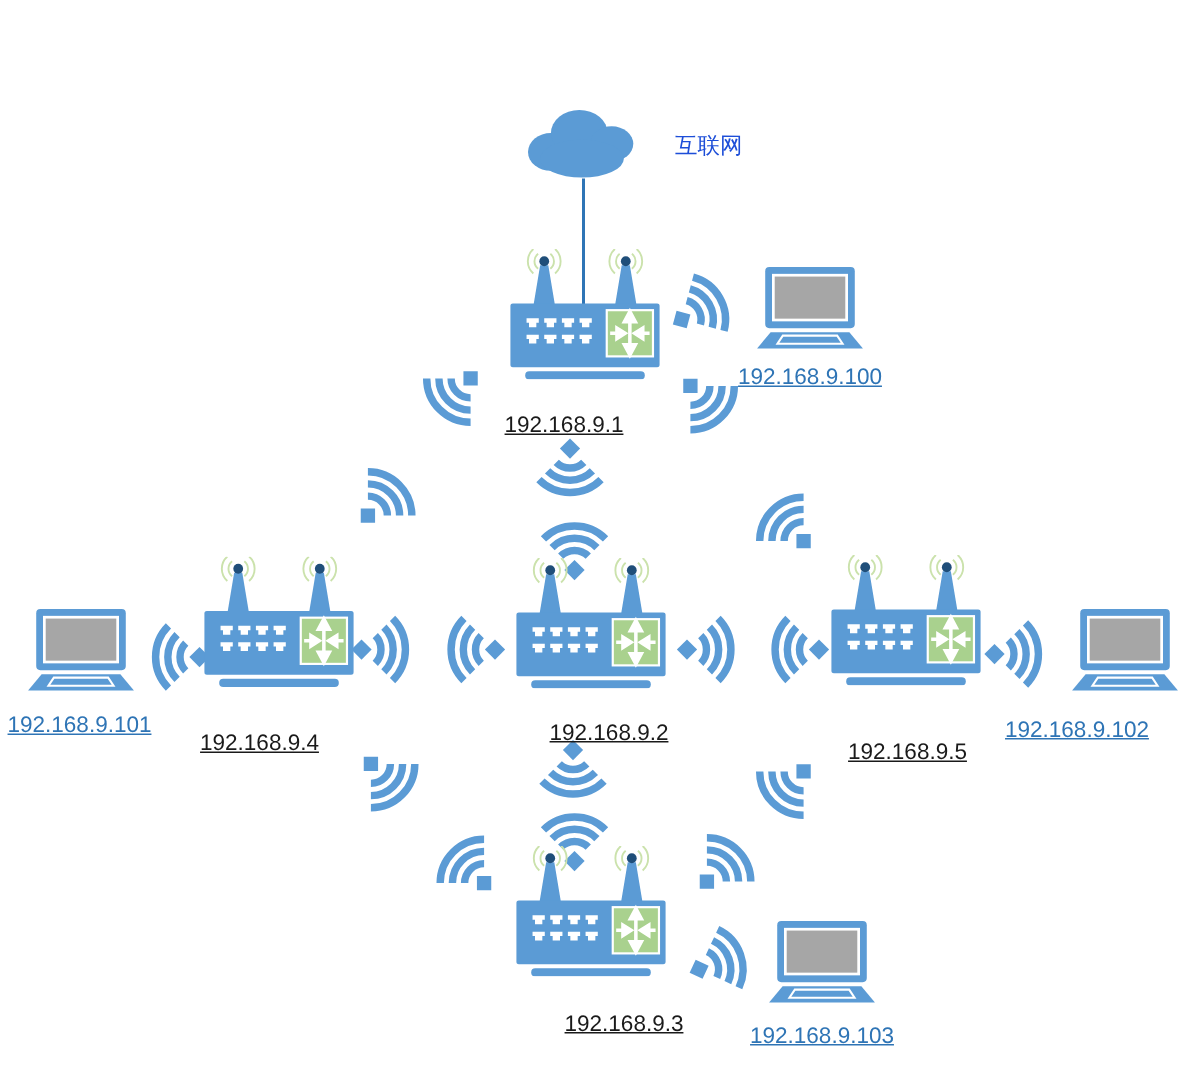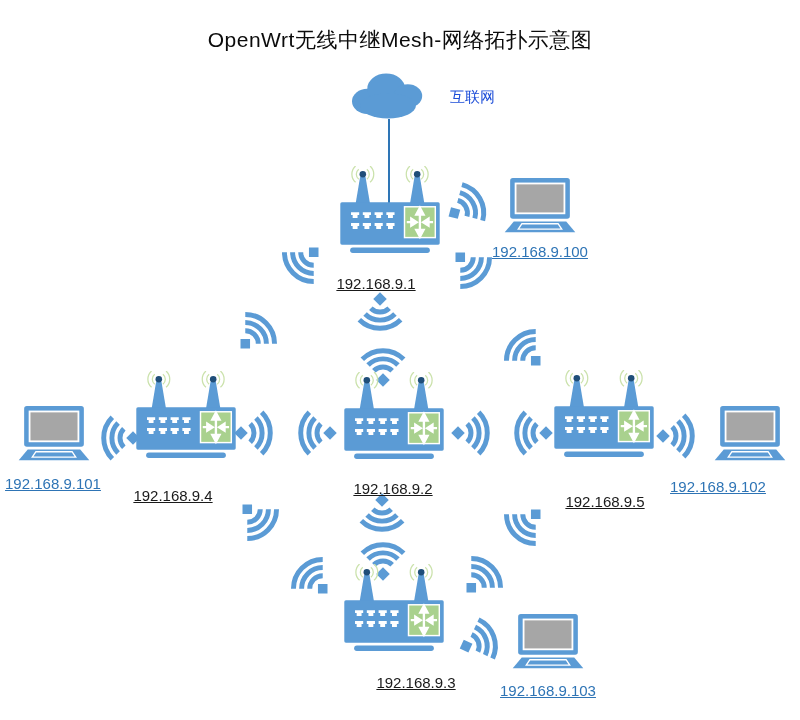--- a/index.html
+++ b/index.html
@@ -91,21 +91,20 @@
         <g fill="#5B9BD5">
           <ellipse cx="27" cy="37" rx="17" ry="14"></ellipse>
           <ellipse cx="48" cy="23" rx="21" ry="17"></ellipse>
           <ellipse cx="72" cy="31" rx="16" ry="13"></ellipse>
           <ellipse cx="50" cy="42" rx="31" ry="14"></ellipse>
         </g>
       </symbol>
     </defs>
   </svg>
 
-  <div class="title">OpenWrt无线中继Mesh-网络拓扑示意图</div>
 
   <div class="drop-line" style="left:388px;top:119px;height:92px"></div>
   <div class="node" style="left:343px;top:68px">
     <svg width="90" height="54" viewBox="0 0 100 60">
         <use href="#sym-cloud" xlink:href="#sym-cloud"></use>
       </svg>
   </div>
   <div class="cloud-label" style="left:450px;top:88px">互联网</div>
 
   <div class="wifi" style="left:443px;top:177px;transform:rotate(-30deg)">
@@ -250,21 +249,21 @@
         <use href="#sym-laptop" xlink:href="#sym-laptop"></use>
       </svg>
   </div>
   <div class="node" style="left:510px;top:614px">
     <svg width="76" height="58" viewBox="0 0 84 64">
         <use href="#sym-laptop" xlink:href="#sym-laptop"></use>
       </svg>
   </div>
 
   <div class="label" style="left:376px;top:275px">192.168.9.1</div>
-  <div class="label" style="left:393px;top:480px">192.168.9.2</div>
+  <div class="label" style="left:406px;top:480px">192.168.9.2</div>
   <div class="label" style="left:416px;top:674px">192.168.9.3</div>
   <div class="label" style="left:173px;top:487px">192.168.9.4</div>
   <div class="label" style="left:605px;top:493px">192.168.9.5</div>
 
   <div class="label blue" style="left:540px;top:243px">192.168.9.100</div>
   <div class="label blue" style="left:53px;top:475px">192.168.9.101</div>
   <div class="label blue" style="left:718px;top:478px">192.168.9.102</div>
   <div class="label blue" style="left:548px;top:682px">192.168.9.103</div>
 
 </div>

